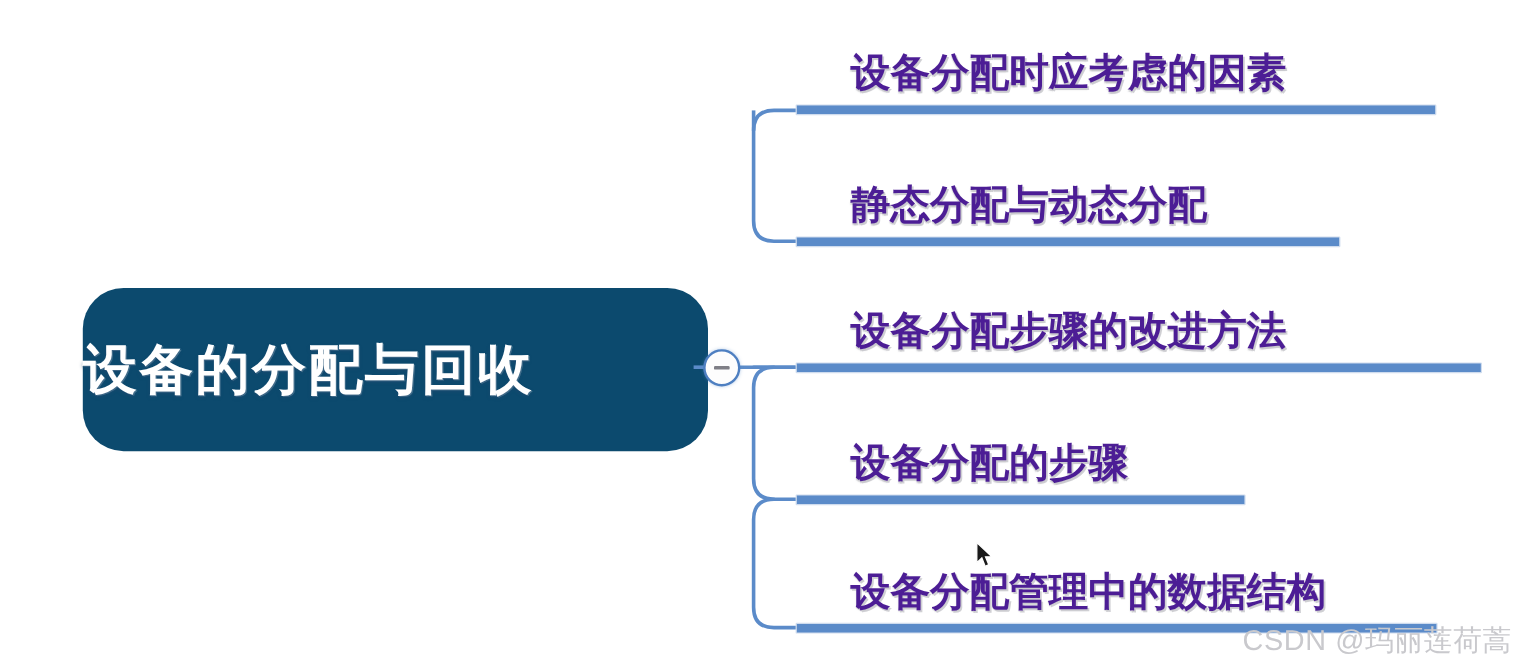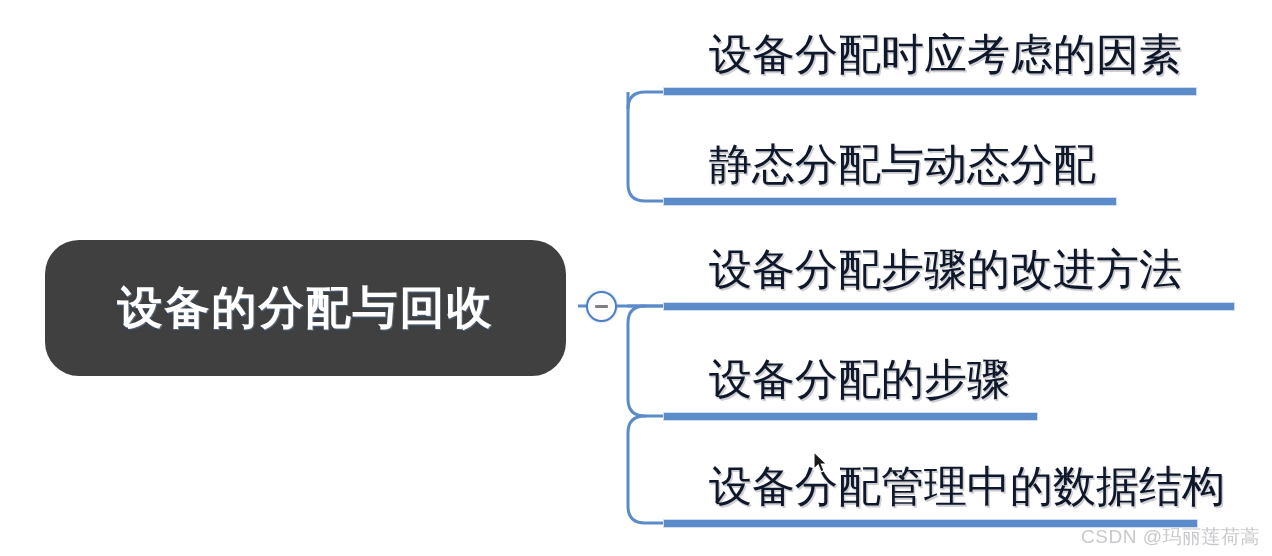--- a/index.html
+++ b/index.html
@@ -15,29 +15,29 @@
   #mindmap-canvas {
     position: relative;
     width: 1272px;
     height: 556px;
     background: #ffffff;
   }
 
   
   .root-node {
     position: absolute;
-    left: 45px;
+    left: 69px;
     top: 240px;
     width: 521px;
     height: 136px;
-    background: #404040;
+    background: #0c4a6e;
     border-radius: 34px;
     display: flex;
     align-items: center;
-    justify-content: center;
+    justify-content: flex-start;
   }
 
   .root-label {
     color: #ffffff;
     font-size: 45px;
     font-weight: bold;
     letter-spacing: 2px;
     white-space: nowrap;
     text-shadow:
       0 2px 3px rgba(40, 70, 110, 0.45),
@@ -81,23 +81,23 @@
   .branch {
     position: absolute;
     left: 663px;
   }
 
   .branch-label {
     position: absolute;
     left: 46px;
     bottom: 12px;
     white-space: nowrap;
-    font-size: 43px;
-    font-weight: normal;
-    color: #0f172a;
+    font-size: 33px;
+    font-weight: bold;
+    color: #4c1d95;
     text-shadow:
       1.5px 1.5px 0 rgba(200, 200, 205, 0.85),
       0 1px 1px rgba(120,120,130,0.35);
   }
 
   .branch-bar {
     position: absolute;
     left: 0;
     bottom: 0;
     height: 9px;
@@ -120,21 +120,21 @@
     top: 451px;
     width: 16px;
     height: 24px;
   }
 
   
   .watermark {
     position: absolute;
     right: 12px;
     bottom: 6px;
-    font-size: 19px;
+    font-size: 24px;
     color: #c9c9cd;
     white-space: nowrap;
     letter-spacing: 0.5px;
   }
 </style>
 </head>
 <body>
 
 <div id="mindmap-canvas">
 

